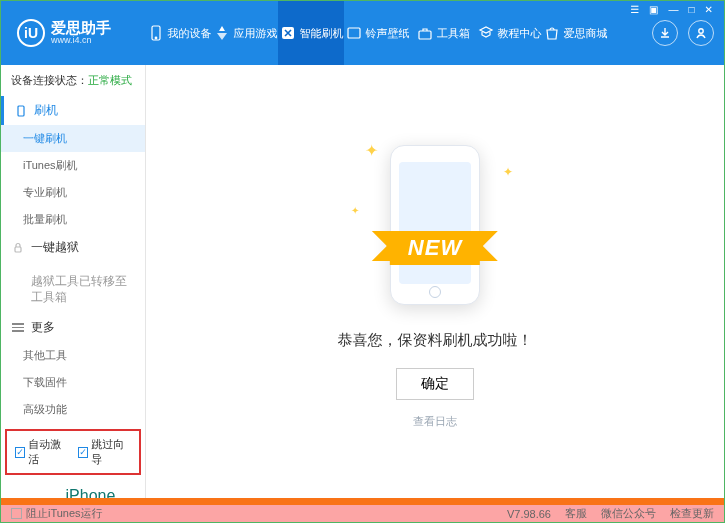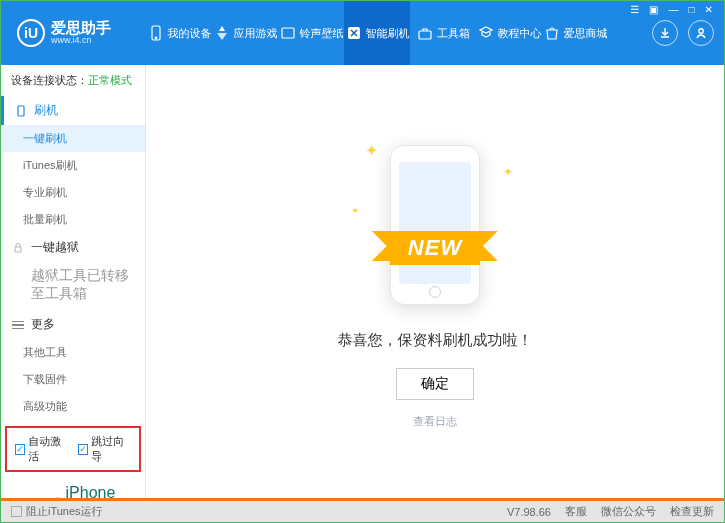--- a/index.html
+++ b/index.html
@@ -22,42 +22,42 @@
 .sidebar { width: 145px; border-right: 1px solid #e5e5e5; display: flex; flex-direction: column; overflow: hidden; }
 .status-bar { padding: 8px 10px; font-size: 11px; color: #333; }
 .status-val { color: #27a93f; }
 .section-head { display: flex; align-items: center; gap: 6px; padding: 6px 10px; color: #333; font-size: 12px; cursor: pointer; }
 .section-head.active { border-left: 3px solid #1e88e5; color: #1e88e5; background: #fff; }
 .section-head .sh-icon { width: 14px; height: 14px; display: flex; align-items: center; justify-content: center; color: #888; }
 .section-head.active .sh-icon { color: #1e88e5; }
 .sub-list { }
 .sub-item { padding: 6px 10px 6px 22px; font-size: 11px; color: #666; cursor: pointer; }
 .sub-item.active { background: #e6f2fd; color: #1e88e5; }
-.sub-note { padding: 4px 10px 8px 30px; font-size: 14px; color: #999; line-height: 1.3; }
+.sub-note { padding: 4px 10px 8px 30px; font-size: 12px; color: #999; line-height: 1.3; margin-top: 8px; }
 .checks { border: 2px solid #d33; padding: 6px 8px; margin: 6px 4px; display: flex; gap: 10px; font-size: 11px; color: #333; }
 .chk { display: flex; align-items: center; gap: 3px; cursor: pointer; }
 .chk-box { width: 11px; height: 11px; border: 1px solid #1e88e5; display: flex; align-items: center; justify-content: center; color: #1e88e5; font-size: 9px; line-height: 1; }
 .device-block { padding: 6px 10px; }
 .dev-name { color: #0f766e; font-size: 16px; display: flex; align-items: center; gap: 4px; padding-left: 44px; }
 .dev-storage { display: inline-block; border: 1px solid #ccc; border-radius: 2px; padding: 0 8px; font-size: 9px; color: #888; margin: 2px 0; }
 .main { flex: 1; display: flex; flex-direction: column; align-items: center; justify-content: center; position: relative; }
 .illus { width: 180px; height: 180px; position: relative; margin-bottom: 16px; }
 .phone { position: absolute; left: 50%; top: 10px; transform: translate(-50%,0); width: 90px; height: 160px; background: #fff; border-radius: 14px; box-shadow: 0 4px 18px rgba(0,0,0,.14); border: 1px solid #e2e7ef; }
 .phone::before { content:""; position:absolute; top:16px; left:8px; right:8px; bottom:20px; background:#e9f3ff; border-radius:4px; }
 .phone-btn { position:absolute; bottom:6px; left:50%; transform:translateX(-50%); width:12px; height:12px; border:1.5px solid #c5d2e3; border-radius:50%; }
 .stars { position:absolute; color:#ffd24a; }
 .s1{top:6px;left:20px;font-size:16px;} .s2{top:30px;right:12px;font-size:12px;} .s3{top:70px;left:6px;font-size:10px;}
 .ribbon { position:absolute; bottom:50px; left:50%; transform:translateX(-50%); background:#ffb300; color:#fff; font-weight:bold; font-style:italic; font-size:22px; padding:4px 18px; letter-spacing:1px; }
 .ribbon::before,.ribbon::after{content:"";position:absolute;top:0;border:15px solid #ffb300;}
 .ribbon::before{left:-18px;border-left-color:transparent;}
 .ribbon::after{right:-18px;border-right-color:transparent;}
 .msg { font-size: 15px; color: #333; margin-bottom: 18px; }
 .ok-btn { border: 1px solid #ccc; background: #fff; padding: 6px 24px; font-size: 14px; cursor: pointer; margin-bottom: 14px; }
 .log-link { color: #9aa6b3; font-size: 11px; cursor: pointer; }
-.footer { position: absolute; bottom: 0; left: 0; right: 0; height: 24px; border-top: 3px solid #f97316; display: flex; align-items: center; font-size: 11px; color: #666; padding: 0 10px; background: #e5e5e5; }
+.footer { position: absolute; bottom: 0; left: 0; right: 0; height: 24px; border-top: 7px solid #f97316; display: flex; align-items: center; font-size: 11px; color: #666; padding: 0 10px; background: #fca5a5; }
 .footer .f-left { display: flex; align-items: center; gap: 4px; }
 .footer .f-right { margin-left: auto; display: flex; gap: 14px; align-items: center; }
 .f-chk { width: 11px; height: 11px; border: 1px solid #aaa; }
 .footer a { color: #666; cursor: pointer; }
 .more-icon { display:inline-block; width:12px; position:relative; }
 .more-icon::before,.more-icon::after,.more-icon span{content:"";display:block;height:1.5px;background:#888;margin:2px 0;}
 .section-head:not(.active) .sh-icon.lock { color:#bbb; }
 </style>
 </head>
 <body>
@@ -90,36 +90,36 @@
     </div>
     <div class="nav-item">
       <span class="nav-icon">
           <svg width="16" height="16" viewBox="0 0 16 16" fill="#fff">
             <path d="M8 1l3 5H5z"></path>
             <path d="M3 8l5 7 5-7z" opacity=".8"></path>
           </svg>
         </span>
       <span>应用游戏</span>
     </div>
-    <div class="nav-item">
-      <span class="nav-icon">
-          <svg width="16" height="16" viewBox="0 0 16 16" fill="none" stroke="#fff" stroke-width="1.2">
-            <rect x="2" y="3" width="12" height="10" rx="1"></rect>
-          </svg>
-        </span>
-      <span>铃声壁纸</span>
-    </div>
     <div class="nav-item active">
       <span class="nav-icon">
           <svg width="16" height="16" viewBox="0 0 16 16" fill="#fff">
             <rect x="2" y="2" width="12" height="12" rx="2" fill="#fff"></rect>
             <path d="M5 5l6 6M11 5l-6 6" stroke="#0d6acb" stroke-width="1.6"></path>
           </svg>
         </span>
       <span>智能刷机</span>
+    </div>
+    <div class="nav-item">
+      <span class="nav-icon">
+          <svg width="16" height="16" viewBox="0 0 16 16" fill="none" stroke="#fff" stroke-width="1.2">
+            <rect x="2" y="3" width="12" height="10" rx="1"></rect>
+          </svg>
+        </span>
+      <span>铃声壁纸</span>
     </div>
     <div class="nav-item">
       <span class="nav-icon">
           <svg width="16" height="16" viewBox="0 0 16 16" fill="none" stroke="#fff" stroke-width="1.2">
             <rect x="2" y="6" width="12" height="8" rx="1"></rect>
             <path d="M6 6V4h4v2"></path>
           </svg>
         </span>
       <span>工具箱</span>
     </div>

